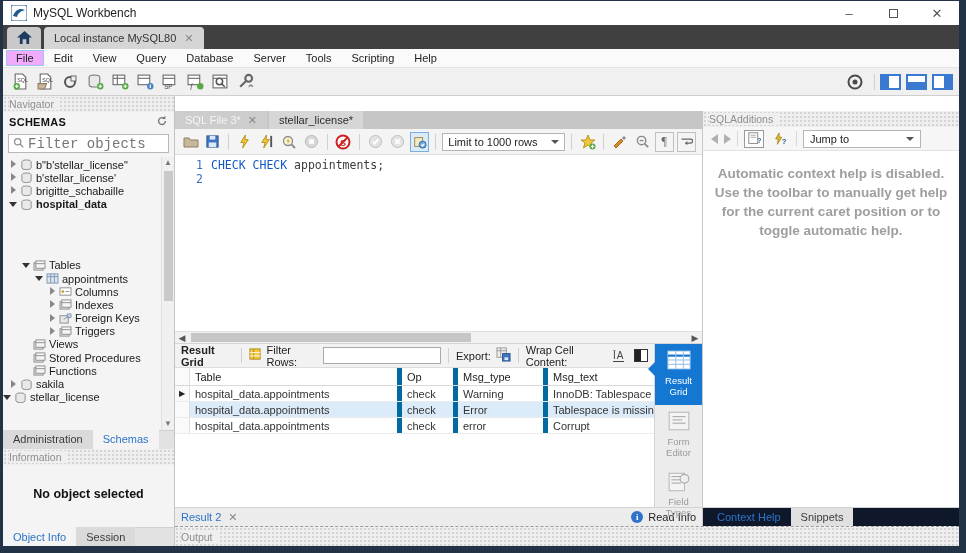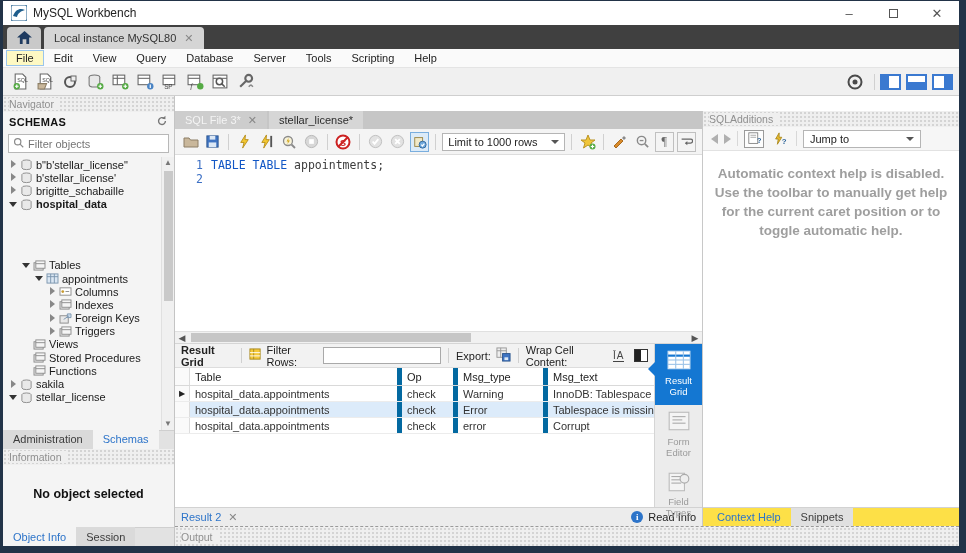--- a/index.html
+++ b/index.html
@@ -19,21 +19,21 @@
   .conn-bar { height:24px; background:#404040; display:flex; align-items:flex-end; flex:0 0 auto; }
   .home-tab { width:34px; height:22px; background:#c9c9c9; border-radius:4px 4px 0 0; margin-left:4px;
               display:flex; align-items:center; justify-content:center; }
   .conn-tab { height:22px; background:#d5d5d5; border-radius:4px 4px 0 0; margin-left:3px;
               display:flex; align-items:center; padding:0 10px; gap:8px; color:#333; }
   .tab-x { color:#888; font-size:11px; }
   
   .menubar { height:19px; background:#fafafa; display:flex; align-items:center; padding-left:4px;
              border-bottom:1px solid #e4e4e4; flex:0 0 auto; }
   .menu-item { padding:1px 9px; margin-right:2px; color:#222; }
-  .menu-item.active { background:#fef9c3; outline:1px solid #9ac5ec; }
+  .menu-item.active { background:#f0abfc; outline:1px solid #9ac5ec; }
   
   .main-toolbar { height:28px; background:#f0f0f0; border-bottom:1px solid #cfcfcf; display:flex;
                   align-items:center; padding:0 6px; flex:0 0 auto; }
   .tb-icon { width:22px; height:20px; display:flex; align-items:center; justify-content:center; margin-right:3px; }
   .tb-right { margin-left:auto; display:flex; align-items:center; gap:5px; }
   .panel-toggle { width:21px; height:16px; border:2px solid #3a79d0; background:#fff; position:relative; }
   .panel-toggle .fill { position:absolute; background:#3a79d0; }
   .panel-toggle.left .fill { left:0; top:0; bottom:0; width:7px; }
   .panel-toggle.bottom .fill { left:0; right:0; bottom:0; height:6px; }
   .panel-toggle.right .fill { right:0; top:0; bottom:0; width:7px; }
@@ -44,21 +44,21 @@
       background-image:radial-gradient(#d4d4d4 0.8px, transparent 0.8px); background-size:4px 4px; }
   .dotted-header span { background:#efefef; padding-right:6px; }
   
   .sidebar { width:172px; background:#f4f4f4; border-right:1px solid #c4c4c4; display:flex;
              flex-direction:column; flex:0 0 auto; }
   .schemas-head { height:20px; display:flex; align-items:center; padding:0 6px; flex:0 0 auto; }
   .schemas-head b { font-size:11px; color:#111; letter-spacing:0.3px; }
   .schemas-head .refresh { margin-left:auto; }
   .filter-box { margin:2px 5px 4px 5px; height:19px; background:#fff; border:1px solid #b8b8b8;
                 display:flex; align-items:center; padding:0 4px; gap:4px; flex:0 0 auto; }
-  .filter-box input { border:none; outline:none; flex:1; font-size:11px; font-family:Liberation Sans, sans-serif; color:#444; width:100px; }
+  .filter-box input { border:none; outline:none; flex:1; font-size:14px; font-family:Liberation Mono, monospace; color:#444; width:100px; }
   .tree-wrap { flex:1 1 auto; display:flex; min-height:0; }
   .tree { flex:1 1 auto; overflow:hidden; padding-top:1px; }
   .tree-row { height:13.2px; display:flex; align-items:center; white-space:nowrap; color:#1a1a1a; }
   .tree-row .arr { width:9px; height:9px; display:inline-block; flex:0 0 auto; margin-right:2px; position:relative; }
   .arr.right::before { content:""; position:absolute; left:2px; top:0px; border-left:5px solid #888;
                        border-top:4px solid transparent; border-bottom:4px solid transparent; }
   .arr.down::before { content:""; position:absolute; left:0px; top:2px; border-top:5px solid #333;
                       border-left:4px solid transparent; border-right:4px solid transparent; }
   .tree-row .ticon { width:13px; height:11px; margin-right:3px; flex:0 0 auto; }
   .vscroll { width:13px; background:#f0f0f0; border-left:1px solid #e0e0e0; display:flex;
@@ -145,21 +145,21 @@
   .sa-arrow.left { border-right:7px solid #b0b0b0; border-top:5px solid transparent; border-bottom:5px solid transparent; }
   .sa-arrow.rightg { border-left:7px solid #b0b0b0; border-top:5px solid transparent; border-bottom:5px solid transparent; }
   .sa-iconbtn { width:20px; height:18px; display:flex; align-items:center; justify-content:center; }
   .sa-iconbtn.framed { border:1px solid #9a9a9a; background:#fdfdfd; }
   .jump-dd { height:18px; width:118px; border:1px solid #b5b5b5; background:#fff; display:flex; align-items:center;
              padding:0 6px; color:#222; }
   .jump-dd .caret { margin-left:auto; border-top:4px solid #555; border-left:4px solid transparent; border-right:4px solid transparent; }
   .help-text { padding:14px 10px 0 10px; text-align:center; font-weight:bold; font-size:13.5px; color:#9e9e9e;
                line-height:1.4; }
   .sa-fill { flex:1; }
-  .sa-tabs { height:19px; background:#fde047; border-top:1px solid #d2d2d2; display:flex; align-items:center;
+  .sa-tabs { height:19px; background:#0f172a; border-top:1px solid #d2d2d2; display:flex; align-items:center;
              padding-left:4px; flex:0 0 auto; }
   .sa-tab { padding:0 10px; color:#2d74c9; height:19px; display:flex; align-items:center; }
   .sa-tab.inactive { color:#3c3c3c; background:#e0e0e0; }
   
   .output-bar { height:20px; border-top:1px dashed #9a9a9a; flex:0 0 auto; }
 </style>
 </head>
 <body>
 
 <div class="window">
@@ -447,21 +447,21 @@
               <span>Functions</span>
             </div>
             <div class="tree-row" style="padding-left: 6px;">
               <span class="arr right"></span>
               <span class="ticon"><svg viewBox="0 0 14 13" width="13" height="12">
                   <ellipse cx="7" cy="3" rx="5" ry="2" fill="#e9e9e9" stroke="#8a8a8a"></ellipse>
                   <path d="M2 3 V9.5 a5 2 0 0 0 10 0 V3" fill="#e9e9e9" stroke="#8a8a8a"></path>
                 </svg></span>
               <span>sakila</span>
             </div>
-            <div class="tree-row" style="padding-left: 6px;">
+            <div class="tree-row" style="">
               <span class="arr down"></span>
               <span class="ticon"><svg viewBox="0 0 14 13" width="13" height="12">
                   <ellipse cx="7" cy="3" rx="5" ry="2" fill="#e9e9e9" stroke="#8a8a8a"></ellipse>
                   <path d="M2 3 V9.5 a5 2 0 0 0 10 0 V3" fill="#e9e9e9" stroke="#8a8a8a"></path>
                 </svg></span>
               <span>stellar_license</span>
             </div>
           </div>
         <div class="vscroll">
           <div class="varrow">▲</div>
@@ -601,21 +601,21 @@
                 </svg>
               </span>
           </div>
 
           <div class="editor">
             <div class="gutter" id="gutter">
                 <div>1</div>
                 <div>2</div>
               </div>
             <div class="codearea">
-              <div class="code-line"><span class="kw">TABLE TABLE</span><span class="ident"> appointments;</span></div>
+              <div class="code-line"><span class="kw">CHECK CHECK</span><span class="ident"> appointments;</span></div>
             </div>
           </div>
 
           <div class="hscroll">
             <div class="harrow">◀</div>
             <div class="hthumb"></div>
             <div class="hsp"></div>
             <div class="harrow">▶</div>
           </div>
 

